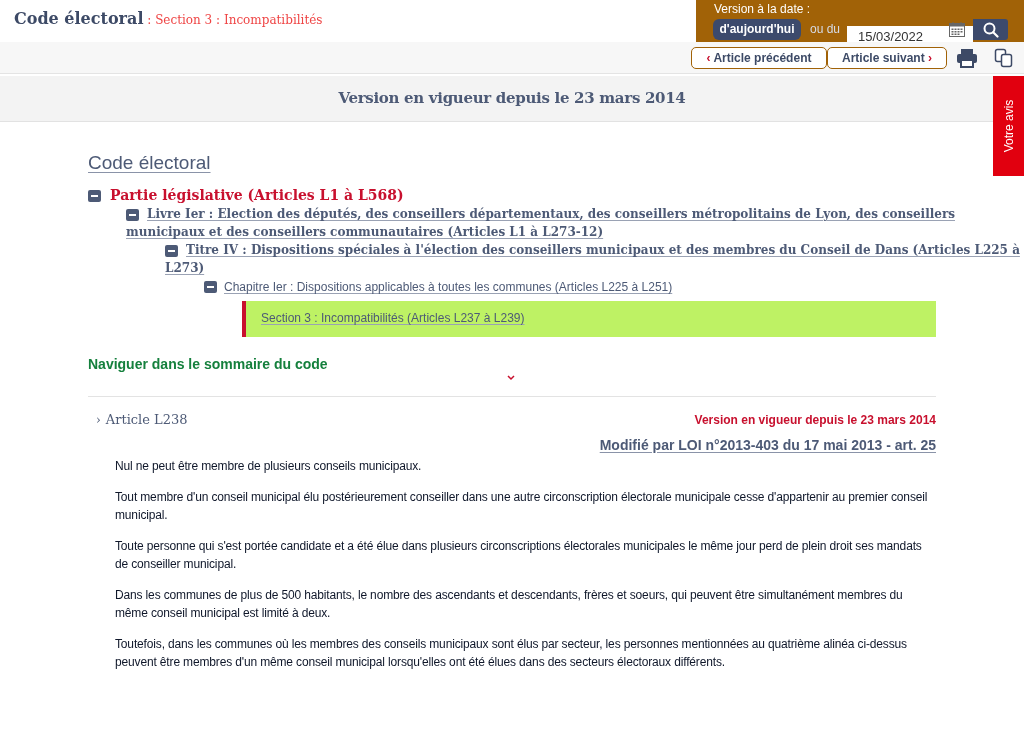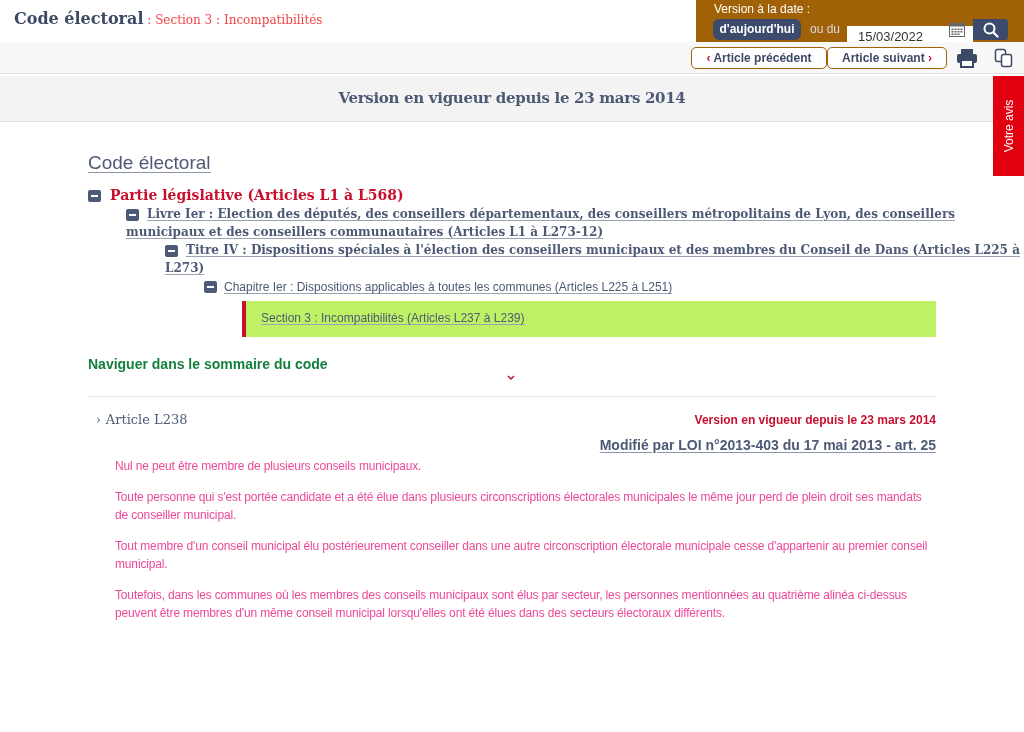--- a/index.html
+++ b/index.html
@@ -54,21 +54,21 @@
     .nav-summary { position: absolute; left: 88px; top: 356px; width: 848px; text-align: left; font-size: 14px; font-weight: bold; color: #15803d; cursor: pointer; }
     .nav-chevron { position: absolute; left: 506px; top: 374px; width: 10px; height: 8px; }
     .divider { position: absolute; left: 88px; top: 396px; width: 848px; height: 1px; background: #e3e3e3; }
 
     
     .article-header { position: absolute; left: 96px; top: 412px; font-family: "DejaVu Serif", serif; font-size: 13px; font-weight: normal; color: #4d5a76; cursor: pointer; }
     .article-header .chev { color: #4d5a76; font-size: 12px; margin-right: 5px; }
     .article-version { position: absolute; right: 88px; top: 413px; font-size: 12px; font-weight: bold; color: #c8102e; }
     .article-modif { position: absolute; right: 88px; top: 437px; font-size: 14px; font-weight: bold; color: #4d5a76; text-decoration: underline; text-decoration-color: #8a93a8; text-underline-offset: 2px; cursor: pointer; }
 
-    .article-body { position: absolute; left: 115px; top: 457px; width: 815px; font-size: 12px; line-height: 18px; color: #ec4899; }
+    .article-body { position: absolute; left: 115px; top: 457px; width: 815px; font-size: 12px; line-height: 18px; color: #0f172a; }
     .article-body p { margin-bottom: 13px; letter-spacing: -0.15px; }
   </style>
 </head>
 <body>
 
 <div class="topbar">
   <div class="app-title">
     <span>Code électoral</span><span class="app-subtitle"> : Section 3 : Incompatibilités</span>
   </div>
 
@@ -170,16 +170,17 @@
 <div class="divider"></div>
 
 <div class="article-header">
   <span class="chev">›</span><span>Article L238</span>
 </div>
 <div class="article-version">Version en vigueur depuis le 23 mars 2014</div>
 <a class="article-modif">Modifié par LOI n°2013-403 du 17 mai 2013 - art. 25</a>
 
 <div class="article-body">
   <p>Nul ne peut être membre de plusieurs conseils municipaux.</p>
+  <p>Tout membre d'un conseil municipal élu postérieurement conseiller dans une autre circonscription électorale municipale cesse d'appartenir au premier conseil municipal.</p>
   <p>Toute personne qui s'est portée candidate et a été élue dans plusieurs circonscriptions électorales municipales le même jour perd de plein droit ses mandats de conseiller municipal.</p>
-  <p>Tout membre d'un conseil municipal élu postérieurement conseiller dans une autre circonscription électorale municipale cesse d'appartenir au premier conseil municipal.</p>
+  <p>Dans les communes de plus de 500 habitants, le nombre des ascendants et descendants, frères et soeurs, qui peuvent être simultanément membres du même conseil municipal est limité à deux.</p>
   <p>Toutefois, dans les communes où les membres des conseils municipaux sont élus par secteur, les personnes mentionnées au quatrième alinéa ci-dessus peuvent être membres d'un même conseil municipal lorsqu'elles ont été élues dans des secteurs électoraux différents.</p>
 </div>
 
 </body></html>

